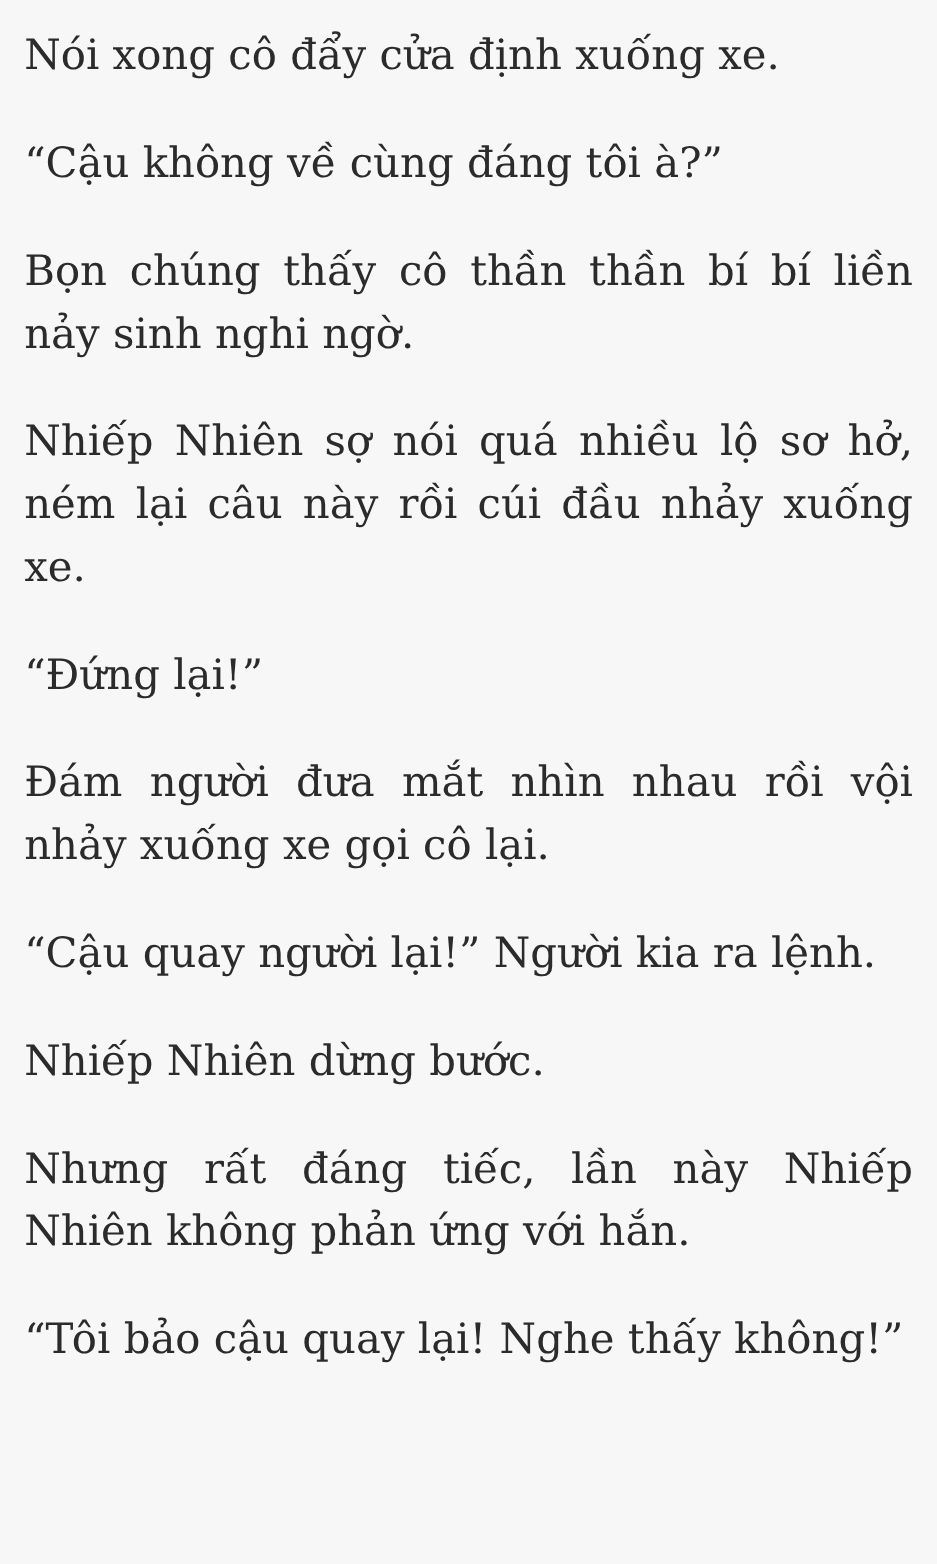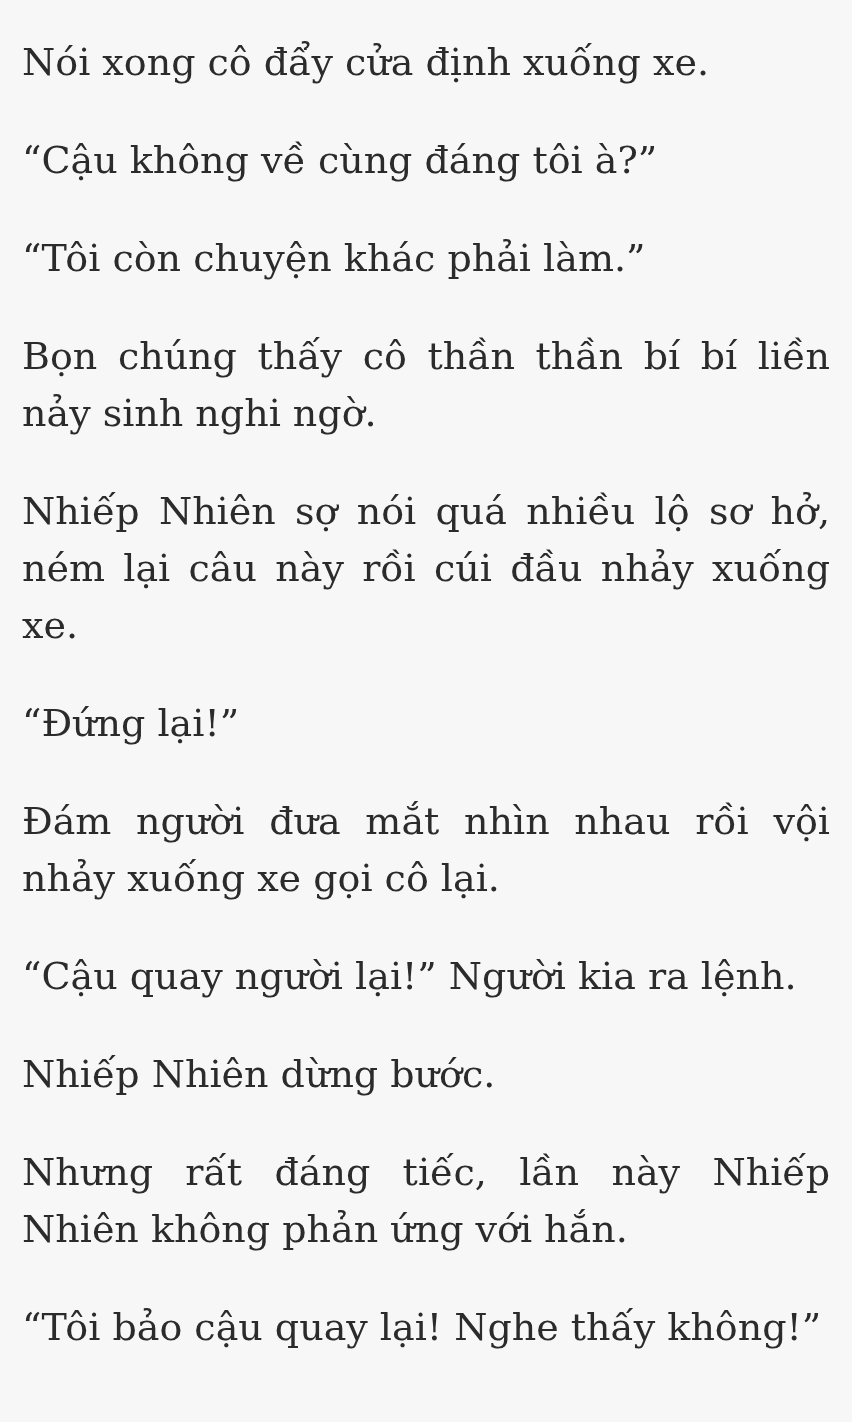--- a/index.html
+++ b/index.html
@@ -19,31 +19,30 @@
     height: 1422px;
     padding: 18px 22px 0 22px;
     font-family: "DejaVu Serif", "Liberation Serif", serif;
     font-size: 38px;
     line-height: 57px;
     color: var(--page-fg, #2b2b2b);
     text-align: justify;
     overflow: hidden;
   }
   .reader-page p {
-    margin: 16px 0 41px 0;
+    margin: 4px 0 41px 0;
     padding: 0;
   }
 </style>
 </head>
 <body>
 
 <main class="reader-page">
   <p>Nói xong cô đẩy cửa định xuống xe.</p>
   <p>“Cậu không về cùng đáng tôi à?”</p>
-  <p>“Tôi còn chuyện khác phải làm.”</p>
   <p>Bọn chúng thấy cô thần thần bí bí liền nảy sinh nghi ngờ.</p>
   <p>Nhiếp Nhiên sợ nói quá nhiều lộ sơ hở, ném lại câu này rồi cúi đầu nhảy xuống xe.</p>
   <p>“Đứng lại!”</p>
   <p>Đám người đưa mắt nhìn nhau rồi vội nhảy xuống xe gọi cô lại.</p>
   <p>“Cậu quay người lại!” Người kia ra lệnh.</p>
   <p>Nhiếp Nhiên dừng bước.</p>
   <p>Nhưng rất đáng tiếc, lần này Nhiếp Nhiên không phản ứng với hắn.</p>
   <p>“Tôi bảo cậu quay lại! Nghe thấy không!”</p>
 </main>
 

